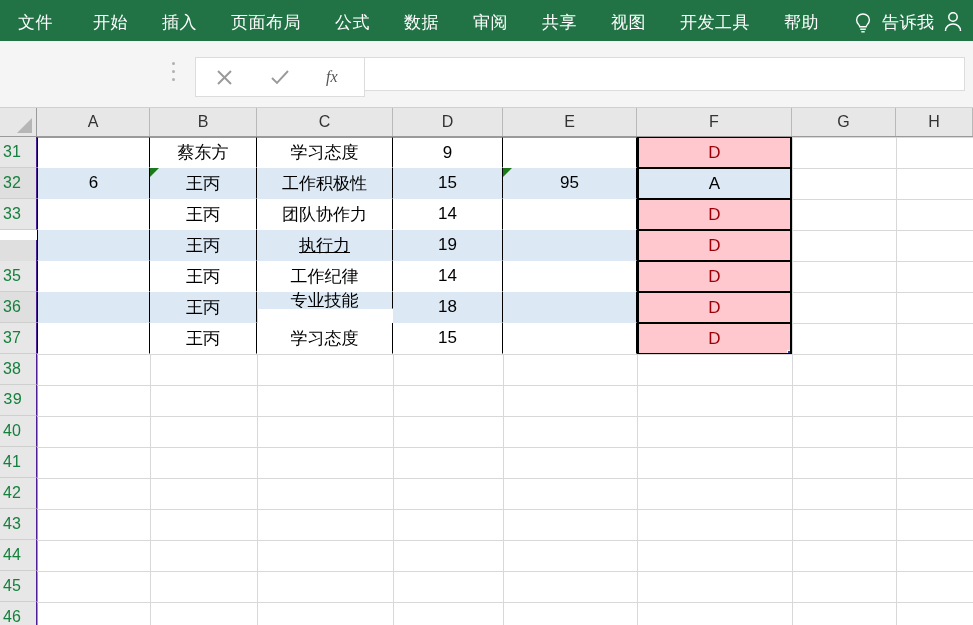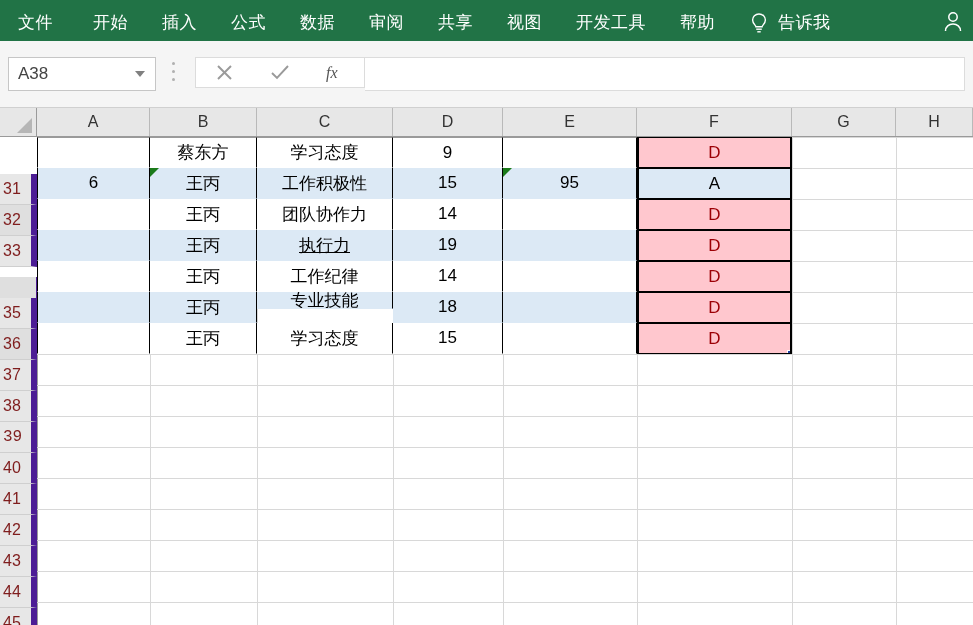--- a/index.html
+++ b/index.html
@@ -97,21 +97,21 @@
   .grip i {
     display: block;
     width: 3px; height: 3px;
     background: #b0b0b0;
     margin-bottom: 5px;
     border-radius: 50%;
   }
   .fbtns {
     position: absolute;
     left: 195px; top: 57px;
-    width: 170px; height: 31px;
+    width: 170px; height: 40px;
     background: #ffffff;
     border: 1px solid #dcdcdc;
     box-sizing: border-box;
     display: flex;
     align-items: center;
     justify-content: space-around;
   }
   .fbtn { width: 30px; height: 26px; display:flex; align-items:center; justify-content:center; }
   .formula-input {
     position: absolute;
@@ -168,28 +168,27 @@
     text-align: center;
     font-size: 16px;
     color: #333333;
     line-height: 27px;
     cursor: default;
   }
   .rowhead {
     position: absolute;
     left: 0; width: 37px;
     background: #e7e7e7;
-    border-right: 6px solid #4c1d95;
+    border-right: 1px solid #4c1d95;
     border-bottom: 1px solid #cfcfcf;
     box-sizing: border-box;
     font-size: 16px;
-    color: #7f1d1d;
+    color: #15803d;
     padding-left: 3px;
     cursor: default;
-    margin-top: 37px;
   }
   .rowhead.hl { background: #dfdfdf; }
   .cell {
     position: absolute;
     box-sizing: border-box;
     font-size: 17px;
     color: #000000;
     display: flex;
     align-items: center;
     justify-content: center;
@@ -234,20 +233,21 @@
 </head>
 <body>
 
 <div id="app">
 
   <div class="ribbon">
     <div id="ribbon-tabs" style="display:flex;align-items:center;">
         <span class="ribbon-tab">文件</span>
         <span class="ribbon-tab">开始</span>
         <span class="ribbon-tab">插入</span>
+        <span class="ribbon-tab">页面布局</span>
         <span class="ribbon-tab">公式</span>
         <span class="ribbon-tab">数据</span>
         <span class="ribbon-tab">审阅</span>
         <span class="ribbon-tab">共享</span>
         <span class="ribbon-tab">视图</span>
         <span class="ribbon-tab">开发工具</span>
         <span class="ribbon-tab">帮助</span>
       </div>
     <div class="tellme-wrap">
       <span class="bulb-icon">
@@ -262,24 +262,20 @@
     <span class="account-icon">
       <svg width="24" height="24" viewBox="0 0 24 24">
         <circle cx="12" cy="8" r="4.2" fill="none" stroke="#ffffff" stroke-width="1.5"></circle>
         <path d="M4.5 22 c0-4.3 3.4-7 7.5-7 s7.5 2.7 7.5 7" fill="none" stroke="#ffffff" stroke-width="1.5"></path>
       </svg>
     </span>
   </div>
 
   <div class="formula-row"></div>
 
-  <div class="namebox">
-    <span class="namebox-text">A38</span>
-    <span class="namebox-caret"></span>
-  </div>
 
   <div class="grip">
     <i></i>
       <i></i>
       <i></i>
   </div>
 
   <div class="fbtns">
     <span class="fbtn">
       <svg width="19" height="19" viewBox="0 0 19 19">

